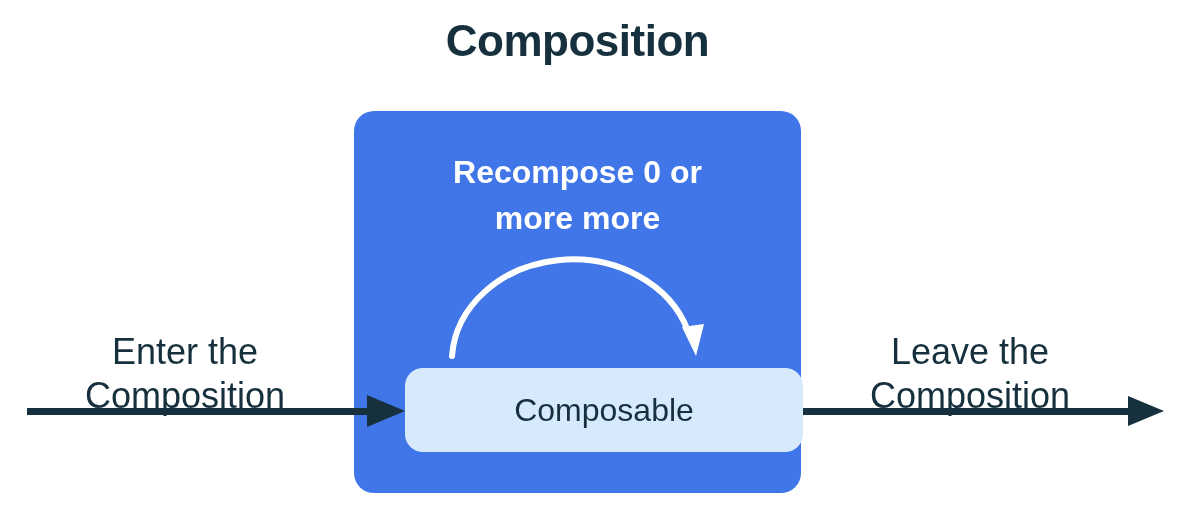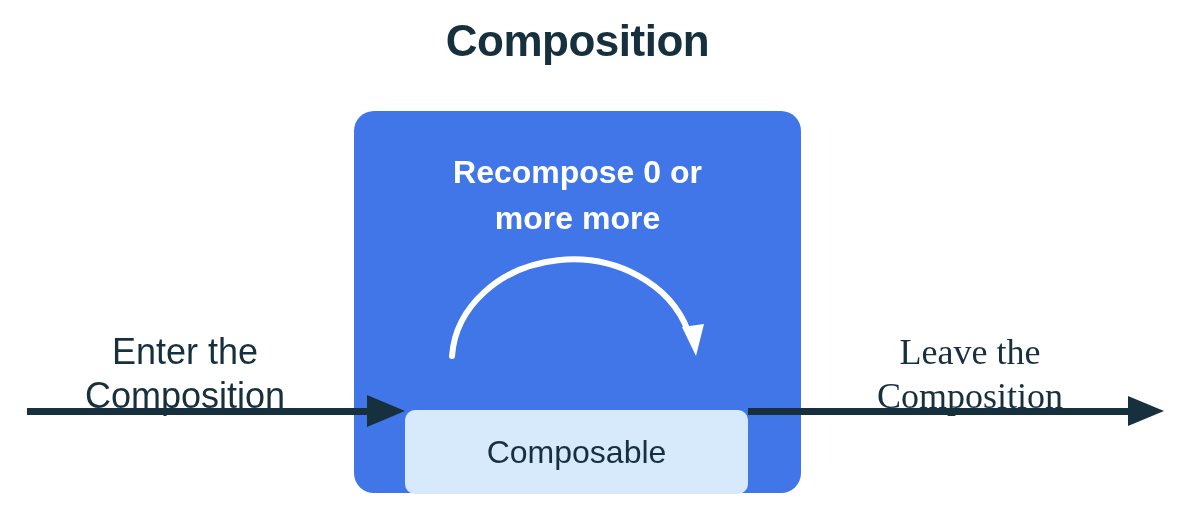--- a/index.html
+++ b/index.html
@@ -72,46 +72,45 @@
   .arrowhead.leave {
     left: 1128px; top: 396px;
     border-top: 15px solid transparent;
     border-bottom: 15px solid transparent;
     border-left: 36px solid var(--navy, #16303e);
   }
   .composable-node {
     position: absolute;
     left: 405px;
     top: 368px;
-    width: 343px;
+    width: 398px;
     height: 84px;
     background: var(--light_blue, #d7eafc);
-    border-radius: 10px;
+    border-radius: 18px;
     display: flex;
     align-items: center;
     justify-content: center;
     z-index: 3;
-    margin-top: 42px;
   }
   .composable-node .label {
     color: var(--navy, #16303e);
     font-size: 32px;
   }
   .side-label {
     position: absolute;
     top: 290px;
     width: 320px;
     text-align: center;
     color: var(--navy, #16303e);
     font-size: 36px;
     line-height: 44px;
     margin-top: 40px;
   }
   .side-label.enter { left: 25px; }
-  .side-label.leave { left: 810px; font-family: Liberation Serif, serif; }
+  .side-label.leave { left: 810px; }
   .loop-arc-svg {
     position: absolute;
     left: 0; top: 0;
     width: 1191px; height: 512px;
     z-index: 1;
     pointer-events: none;
   }
   .loop-arc-svg .arc-stroke {
     fill: none;
     stroke: var(--white, #ffffff);

